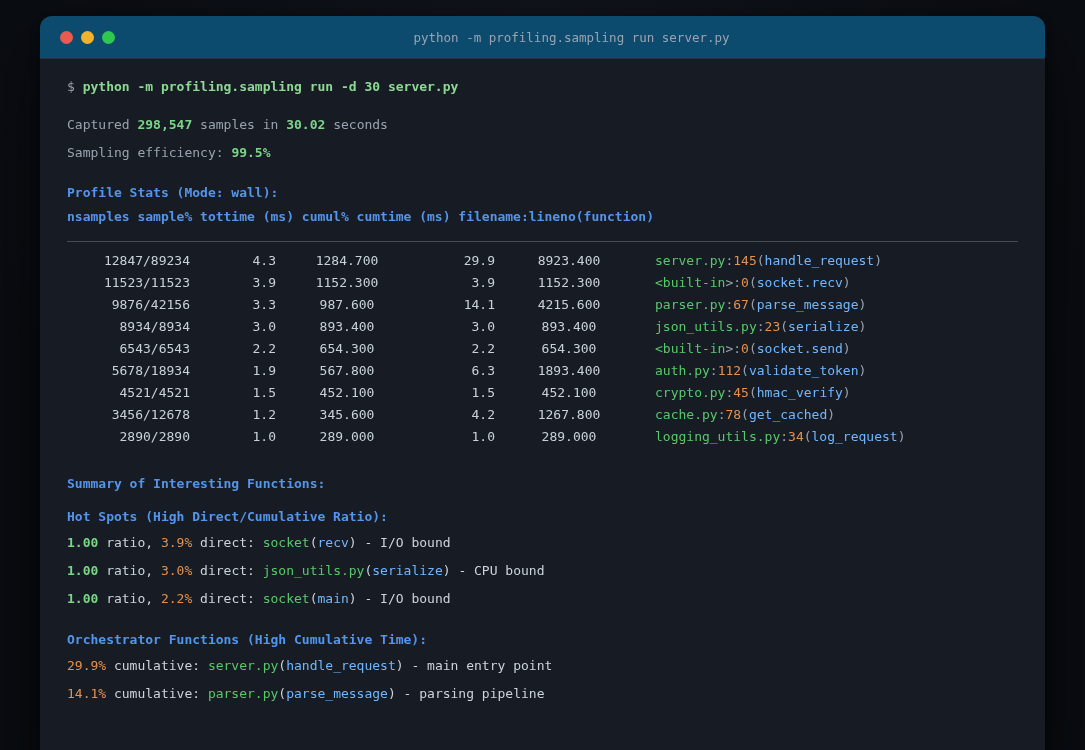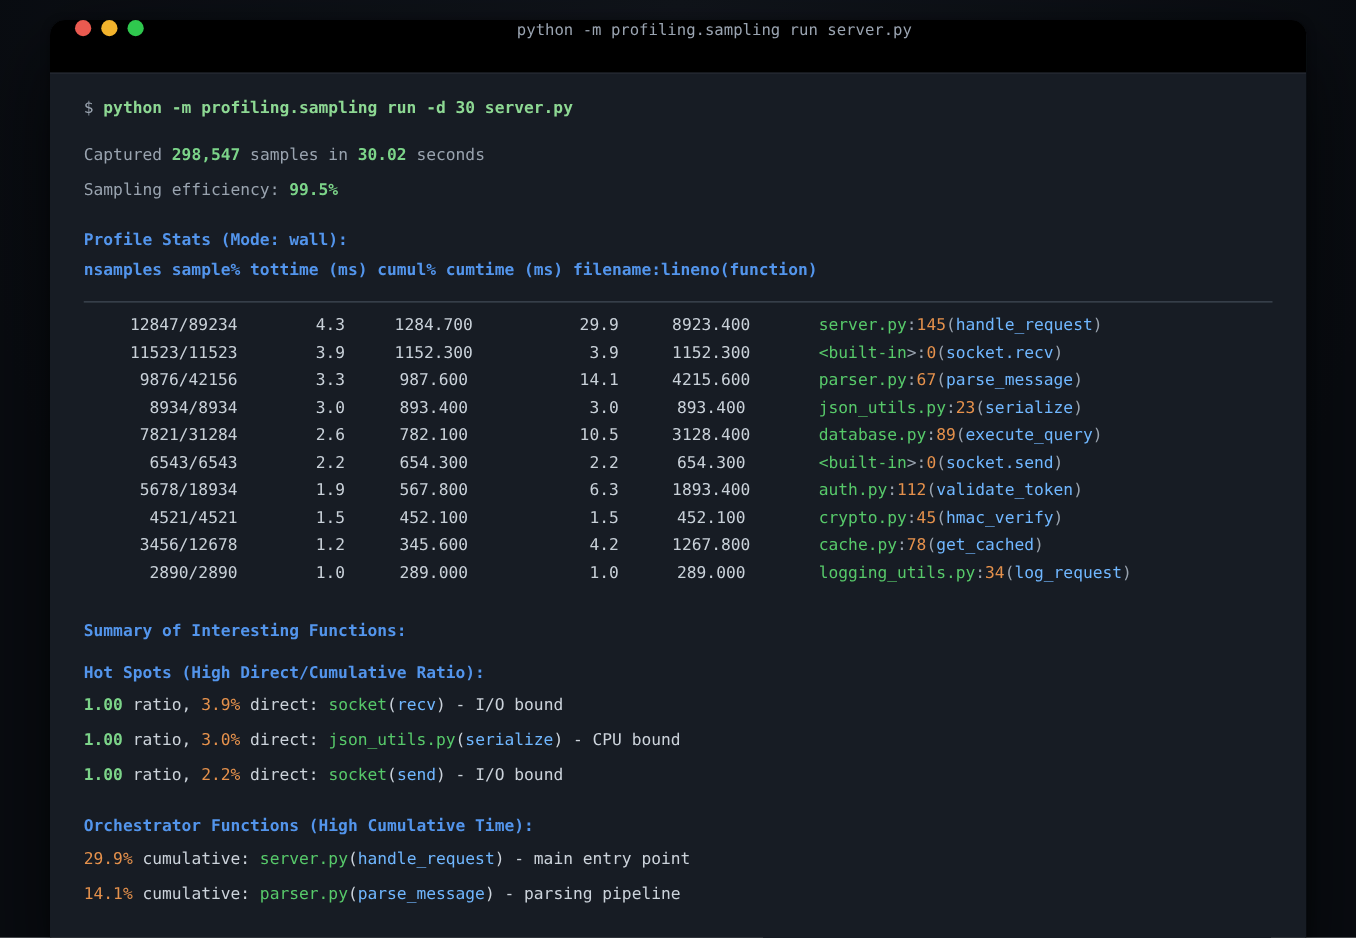--- a/index.html
+++ b/index.html
@@ -8,22 +8,22 @@
     font-family:"DejaVu Sans Mono","Liberation Mono",monospace;
     background:radial-gradient(ellipse at 50% 0%, #11151c 0%, #090c11 75%);
     position:relative;
   }
   .window {
     position:absolute; left:40px; top:16px; width:1005px; height:760px;
     background:#171c24; border-radius:12px; overflow:hidden;
     box-shadow:0 24px 70px rgba(0,0,0,.6), 0 2px 8px rgba(0,0,0,.4);
   }
   .titlebar {
-    height:43px; background:#000000; border-bottom:1px solid #2c323d;
-    position:relative; display:flex; 
+    height:43px; background:#0c4a6e; border-bottom:1px solid #2c323d;
+    position:relative; display:flex; align-items:center;
   }
   .lights { display:flex; gap:8px; margin-left:20px; z-index:2; }
   .light { width:13px; height:13px; border-radius:50%; border:none; cursor:default; padding:0; }
   .light.red    { background:#ea5a50; }
   .light.yellow { background:#f2b32c; }
   .light.green  { background:#2fc84e; }
   .title {
     position:absolute; left:0; right:0; text-align:center;
     color:#9aa4b1; font-size:12.5px; transform:translateX(29px);
   }
@@ -110,28 +110,20 @@
 
         <div class="trow">
           <span class="c1">8934/8934</span>
           <span class="c2">3.0</span>
           <span class="c3">893.400</span>
           <span class="c4">3.0</span>
           <span class="c5">893.400</span>
           <span class="c6"><span class="green">json_utils.py</span><span class="dim">:</span><span class="orange">23</span><span class="dim">(</span><span class="fn-blue">serialize</span><span class="dim">)</span></span>
         </div>
 
-        <div class="trow">
-          <span class="c1">7821/31284</span>
-          <span class="c2">2.6</span>
-          <span class="c3">782.100</span>
-          <span class="c4">10.5</span>
-          <span class="c5">3128.400</span>
-          <span class="c6"><span class="green">database.py</span><span class="dim">:</span><span class="orange">89</span><span class="dim">(</span><span class="fn-blue">execute_query</span><span class="dim">)</span></span>
-        </div>
 
         <div class="trow">
           <span class="c1">6543/6543</span>
           <span class="c2">2.2</span>
           <span class="c3">654.300</span>
           <span class="c4">2.2</span>
           <span class="c5">654.300</span>
           <span class="c6"><span class="green">&lt;built-in</span><span class="dim">&gt;:</span><span class="orange">0</span><span class="dim">(</span><span class="fn-blue">socket.send</span><span class="dim">)</span></span>
         </div>
 
@@ -175,21 +167,21 @@
     <div class="line blue-h" id="summary-title">Summary of Interesting Functions:</div>
 
     <div class="h24 blue-h" id="hotspots-title">Hot Spots (High Direct/Cumulative Ratio):</div>
 
     <div>
 
         <div class="line"><span class="gval">1.00</span> <span class="bright">ratio,</span> <span class="orange">3.9%</span> <span class="bright">direct:</span> <span><span class="green">socket</span><span class="paren">(</span><span class="fn-blue">recv</span><span class="paren">)</span></span> <span class="bright">- I/O bound</span></div>
 
         <div class="line"><span class="gval">1.00</span> <span class="bright">ratio,</span> <span class="orange">3.0%</span> <span class="bright">direct:</span> <span><span class="green">json_utils.py</span><span class="paren">(</span><span class="fn-blue">serialize</span><span class="paren">)</span></span> <span class="bright">- CPU bound</span></div>
 
-        <div class="line"><span class="gval">1.00</span> <span class="bright">ratio,</span> <span class="orange">2.2%</span> <span class="bright">direct:</span> <span><span class="green">socket</span><span class="paren">(</span><span class="fn-blue">send</span><span class="paren">)</span></span> <span class="bright">- I/O bound</span></div>
+        <div class="line"><span class="gval">1.00</span> <span class="bright">ratio,</span> <span class="orange">2.2%</span> <span class="bright">direct:</span> <span><span class="green">socket</span><span class="paren">(</span><span class="fn-blue">main</span><span class="paren">)</span></span> <span class="bright">- I/O bound</span></div>
       </div>
 
     <div class="h24 blue-h" id="orch-title">Orchestrator Functions (High Cumulative Time):</div>
 
     <div>
 
         <div class="line"><span class="orange">29.9%</span> <span class="bright">cumulative:</span> <span><span class="green">server.py</span><span class="paren">(</span><span class="fn-blue">handle_request</span><span class="paren">)</span></span> <span class="bright">- main entry point</span></div>
 
         <div class="line"><span class="orange">14.1%</span> <span class="bright">cumulative:</span> <span><span class="green">parser.py</span><span class="paren">(</span><span class="fn-blue">parse_message</span><span class="paren">)</span></span> <span class="bright">- parsing pipeline</span></div>
       </div>

